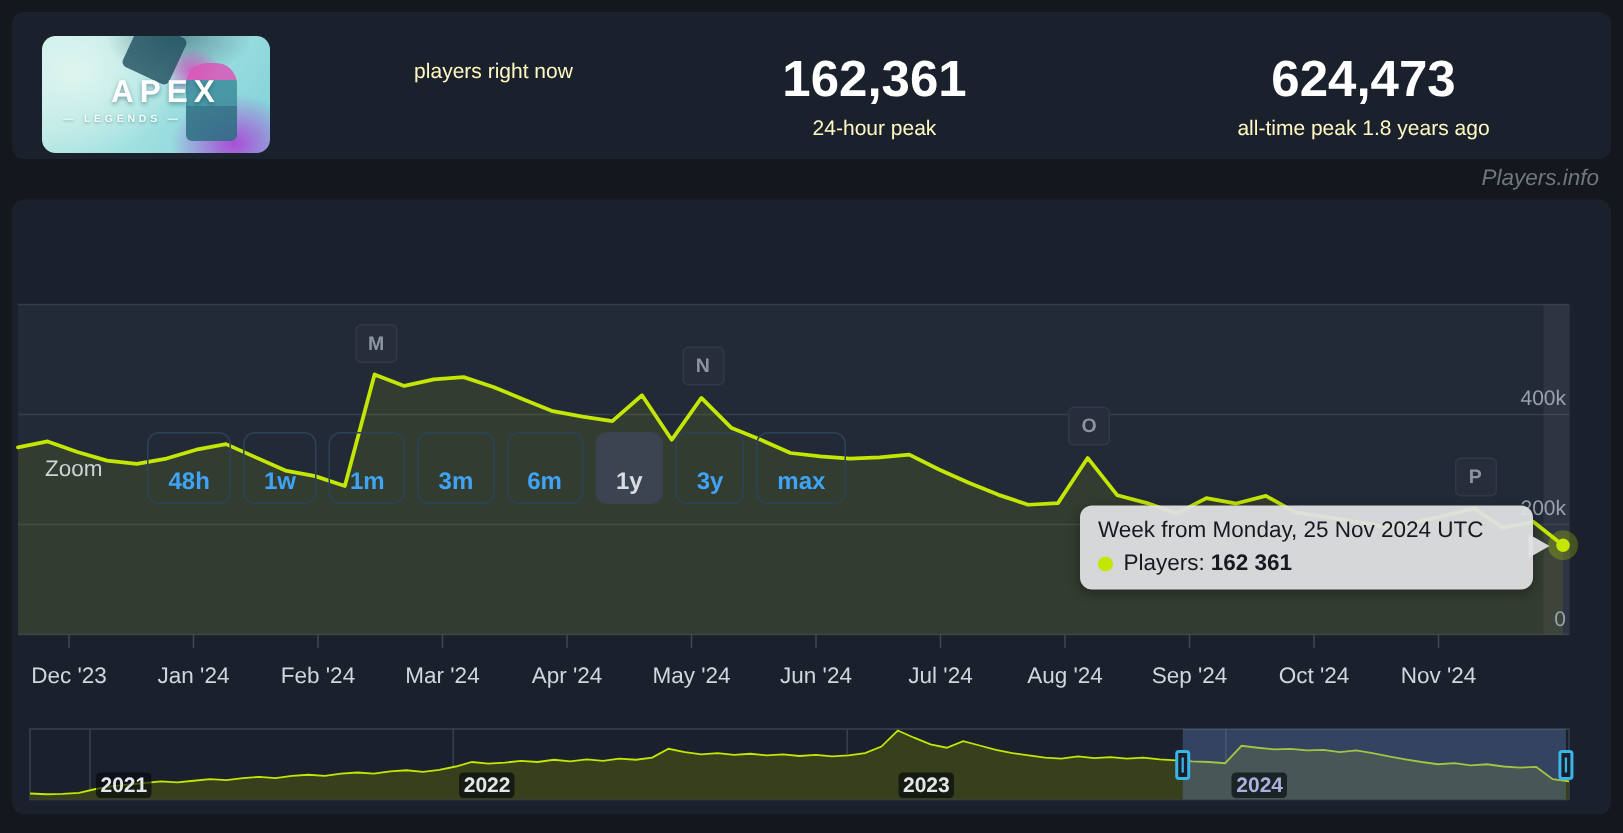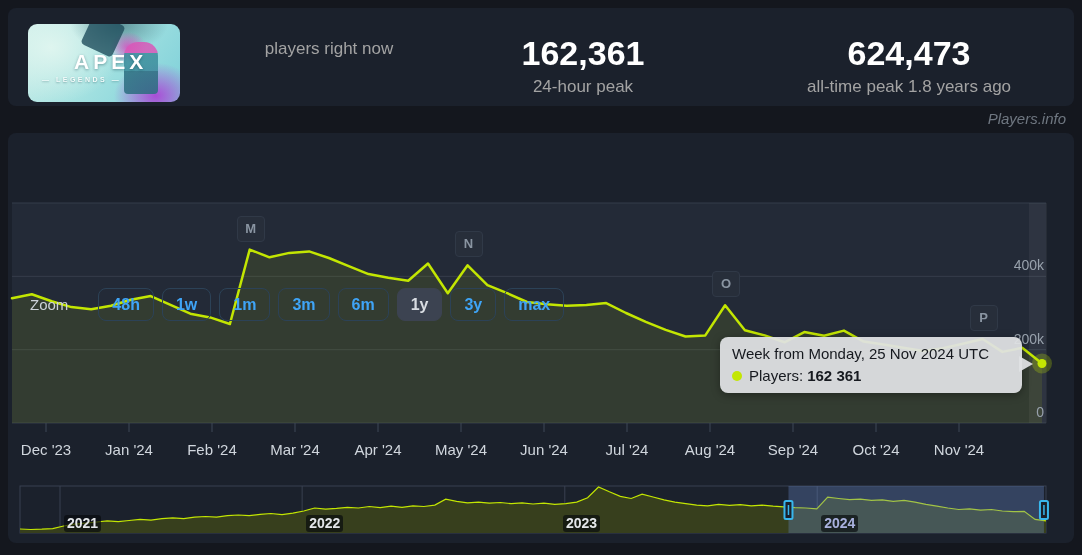--- a/index.html
+++ b/index.html
@@ -22,29 +22,29 @@
   #banner .char{position:absolute;right:22px;top:18px;width:34px;height:52px;border-radius:14px 14px 4px 4px;
     background:linear-gradient(180deg,#d957b8 0 22%,#3b8d9c 22% 55%,#2b6e80 55% 100%);opacity:.85;}
   #banner-title{position:absolute;left:13px;top:26px;color:#fff;font-size:21px;font-weight:700;
     letter-spacing:4px;text-shadow:0 1px 3px rgba(10,60,70,.45);margin-left:33px;}
   #banner-sub{position:absolute;left:14px;top:52px;color:#f4fcfb;font-size:7px;font-weight:700;
     letter-spacing:2.5px;text-shadow:0 1px 2px rgba(10,60,70,.4);}
 
   
   .stat{position:absolute;top:26px;text-align:center;}
   .stat .v{color:#ffffff;font-size:34px;font-weight:700;line-height:38px;}
-  .stat .l{color:#a3a3a3;font-size:17px;margin-top:5px;}
+  .stat .l{color:#fef9c3;font-size:14px;margin-top:5px;}
   #stat-0{left:196px;width:250px;} #stat-1{left:450px;width:250px;} #stat-2{left:741px;width:320px;}
 
   #watermark{position:absolute;right:16px;top:110px;color:#6f7781;font-size:15px;font-style:italic;}
 
   
   #zoom-row{position:absolute;left:22px;top:155px;display:flex;align-items:center;z-index:3;}
   #zoom-label{color:#cdd3d9;font-size:15px;margin-right:30px;}
-  .zoom-btn{box-sizing:border-box;height:33px;padding:6px 13px;margin-right:8px;border:1px solid #2c4257;
+  .zoom-btn{box-sizing:border-box;height:33px;padding:23px 13px;margin-right:8px;border:1px solid #2c4257;
     border-radius:8px;background:transparent;color:#3fa4f6;font-family:inherit;font-size:16px;font-weight:700;
     line-height:19px;cursor:pointer;}
   .zoom-btn.selected{background:#3c4351;border-color:#3c4351;color:#d9dde2;}
 
   #chart-svg{position:absolute;left:0;top:0;z-index:2;}
   #chart-svg text{font-family:"Liberation Sans",sans-serif;}
 
   
   .flag{position:absolute;width:26px;height:24px;background:#272e3a;border:1px solid #303947;border-radius:4px;
     color:#8a95a2;font-size:13px;font-weight:700;text-align:center;line-height:23px;z-index:3;cursor:pointer;}
@@ -151,21 +151,21 @@
 
   <div id="flags">
       <div class="flag" style="left: 236.692px; top: 215.567px;">M</div>
       <div class="flag" style="left: 454.577px; top: 231.333px;">N</div>
       <div class="flag" style="left: 712.077px; top: 271.3px;">O</div>
       <div class="flag" style="left: 969.577px; top: 305.033px;">P</div>
     </div>
   <div id="year-labels">
       <div class="year-label" style="left: 64.014px;">2021</div>
       <div class="year-label" style="left: 306.15px;">2022</div>
-      <div class="year-label" style="left: 563px;">2023</div>
+      <div class="year-label" style="left: 599px;">2023</div>
       <div class="year-label masked" style="left: 821.202px;">2024</div>
     </div>
 
   <div id="tooltip">
     <div>Week from Monday, 25 Nov 2024 UTC</div>
     <div class="row2">
       <span class="dot"></span>
       <span>Players:</span>
       <span style="width:4px"></span>
       <b>162 361</b>

